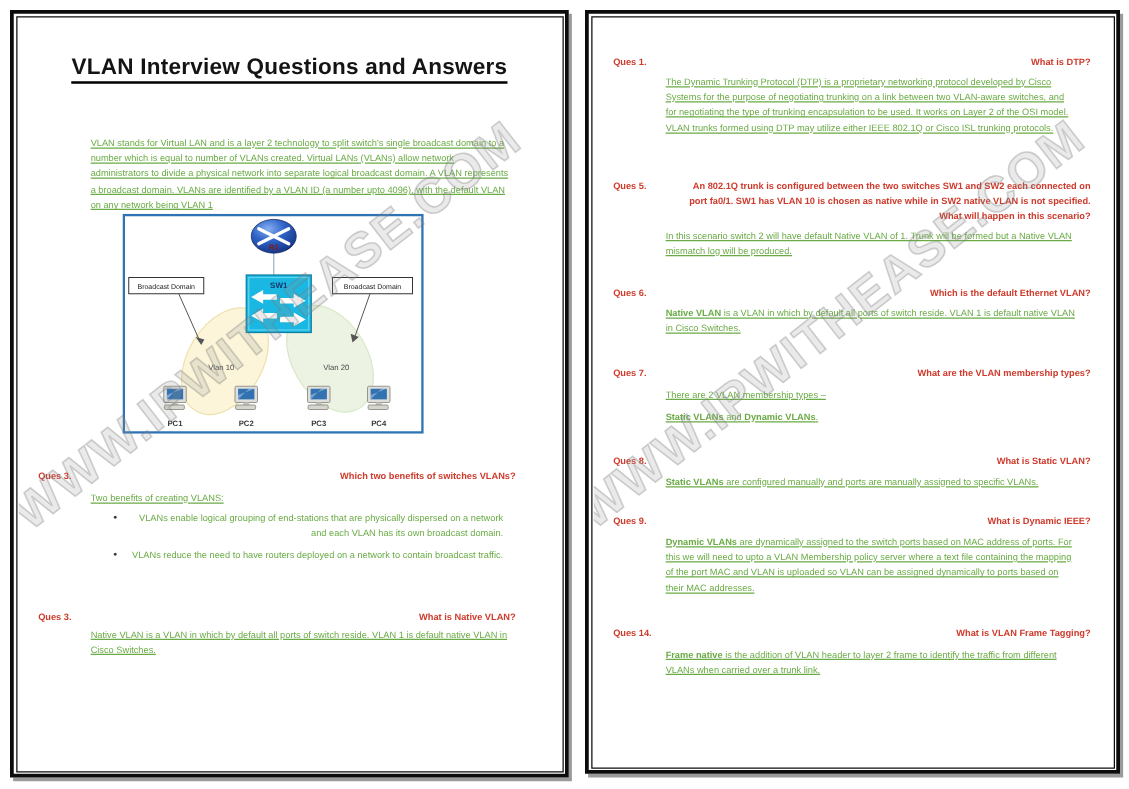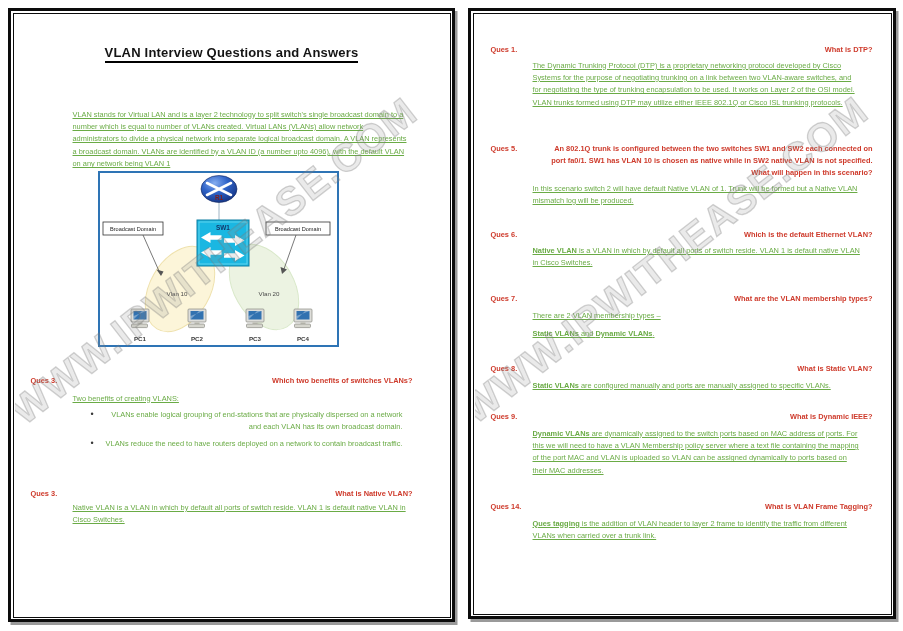--- a/index.html
+++ b/index.html
@@ -6,21 +6,21 @@
   #screen{position:relative;width:903px;height:631px;background:#ffffff;overflow:hidden;
           font-family:"Liberation Sans",sans-serif;}
   .page{position:absolute;background:#ffffff;border:3.5px solid #0c0c0c;
         box-shadow:2.5px 3px 0 #9a9a9a;}
   .page-inner{position:absolute;inset:1.5px;border:1.5px solid #0c0c0c;}
   .page-content{position:absolute;inset:1px;overflow:hidden;}
   #page1{left:8px;top:8px;width:441px;height:608px;}
   #page2{left:468px;top:8px;width:422px;height:605px;}
 
   .doc-title{position:absolute;left:0;top:28px;width:100%;text-align:center;}
-  .doc-title span{display:inline-block;font-size:13px;font-weight:bold;color:#141414;
+  .doc-title span{display:inline-block;font-size:18px;font-weight:bold;color:#141414;
         letter-spacing:.2px;border-bottom:2.2px solid #000;padding-bottom:1px;}
 
   .qrow{position:absolute;left:16px;line-height:12.4px;font-size:7.4px;}
   .qlabel{display:inline-block;width:42px;font-weight:bold;color:#ce3a2b;vertical-align:top;}
   .qtext{display:inline-block;font-weight:bold;color:#ce3a2b;vertical-align:top;width:340px;text-align:right;}
   .qline{font-weight:bold;color:#ce3a2b;white-space:nowrap;}
   .answer{position:absolute;left:58px;width:338px;color:#6aab45;font-size:7.4px;line-height:12.4px;text-decoration:underline;}
   #page2 .answer{width:328px;}
   .answer b{font-weight:bold;}
 
@@ -191,27 +191,27 @@
           <span class="qlabel">Ques 8.</span><span class="qtext">What is Static VLAN?</span>
         </div>
         <div class="answer" style="top:365px">
           <b>Static VLANs</b><span> are configured manually and ports are manually assigned to specific VLANs.</span>
         </div>
 
         <div class="qrow" style="top:396px">
           <span class="qlabel">Ques 9.</span><span class="qtext">What is Dynamic IEEE?</span>
         </div>
         <div class="answer" style="top:413px">
-          <b>Dynamic VLANs</b><span> are dynamically assigned to the switch ports based on MAC address of ports. For this we will need to have a VLAN Membership policy server where a text file containing the mapping of the port MAC and VLAN is uploaded so VLAN can be assigned dynamically to ports based on their MAC addresses.</span>
+          <b>Dynamic VLANs</b><span> are dynamically assigned to the switch ports based on MAC address of ports. For this we will need to upto a VLAN Membership policy server where a text file containing the mapping of the port MAC and VLAN is uploaded so VLAN can be assigned dynamically to ports based on their MAC addresses.</span>
         </div>
 
         <div class="qrow" style="top:486px">
           <span class="qlabel">Ques 14.</span><span class="qtext">What is VLAN Frame Tagging?</span>
         </div>
         <div class="answer" style="top:503px">
-          <b>Ques tagging</b><span> is the addition of VLAN header to layer 2 frame to identify the traffic from different VLANs when carried over a trunk link.</span>
+          <b>Frame native</b><span> is the addition of VLAN header to layer 2 frame to identify the traffic from different VLANs when carried over a trunk link.</span>
         </div>
 
       </div>
     </div>
   </div>
 
 </div>
 
 </body></html>

